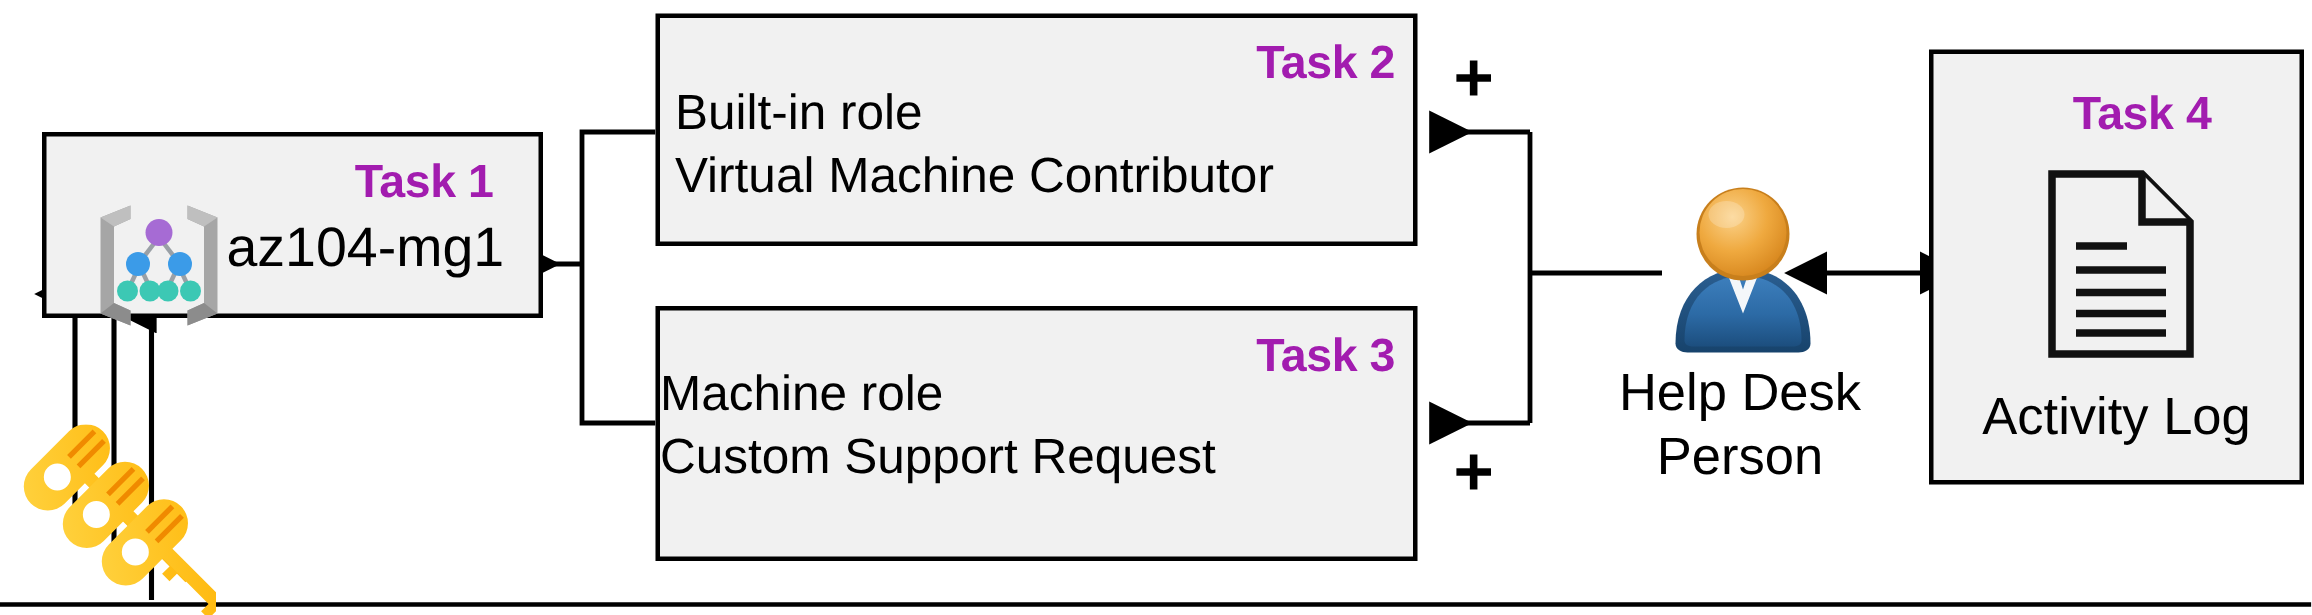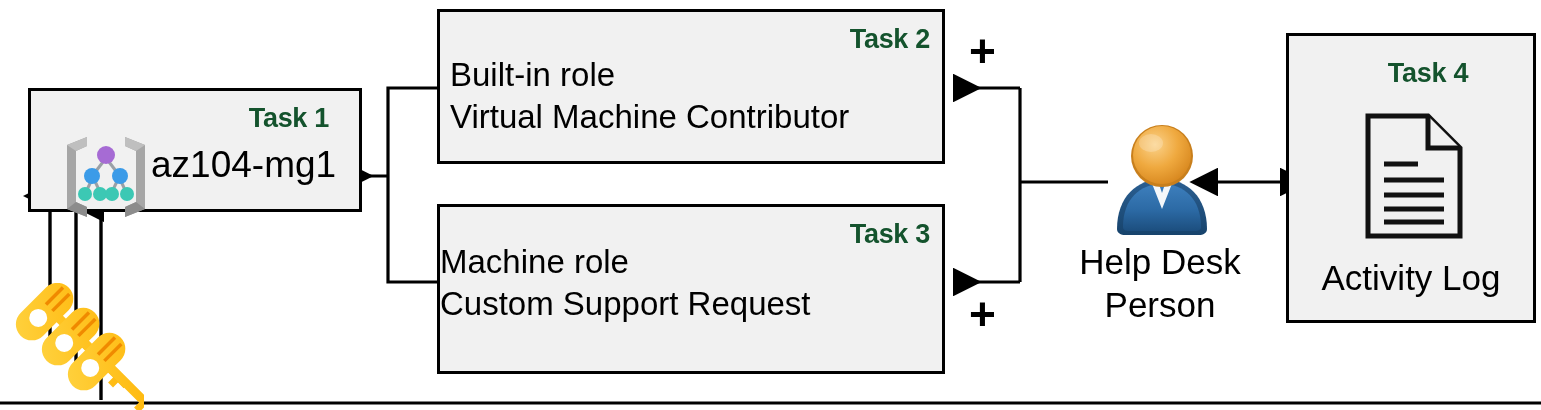--- a/index.html
+++ b/index.html
@@ -22,22 +22,22 @@
   
   .task-box {
     position: absolute;
     background: #F1F1F1;
     border: 3px solid #000000;
     box-sizing: border-box;
   }
   .task-label {
     position: absolute;
     font-weight: bold;
-    color: #14532d;
-    font-size: 27px;
+    color: #a21caf;
+    font-size: 31px;
     letter-spacing: -0.3px;
     white-space: nowrap;
   }
   .box-text {
     position: absolute;
     color: #000000;
     font-size: 33px;
     line-height: 1.28;
     white-space: nowrap;
     text-align: left;

